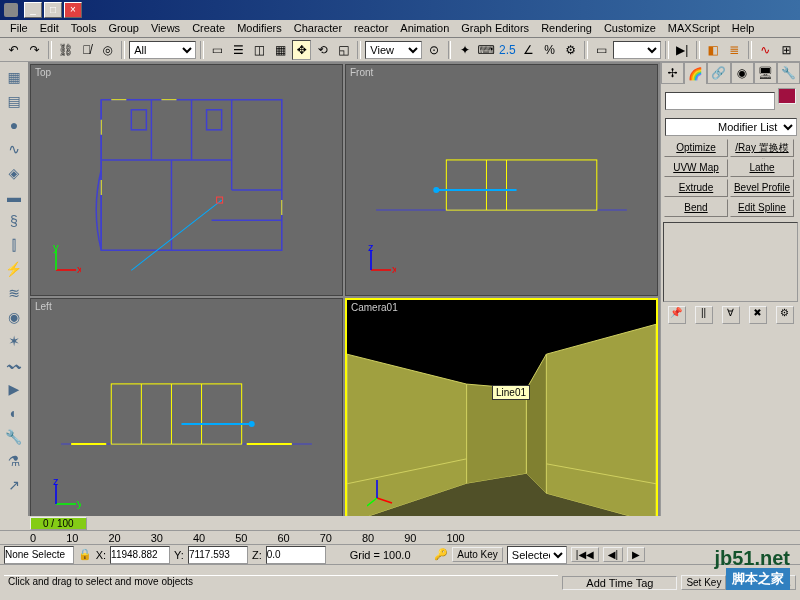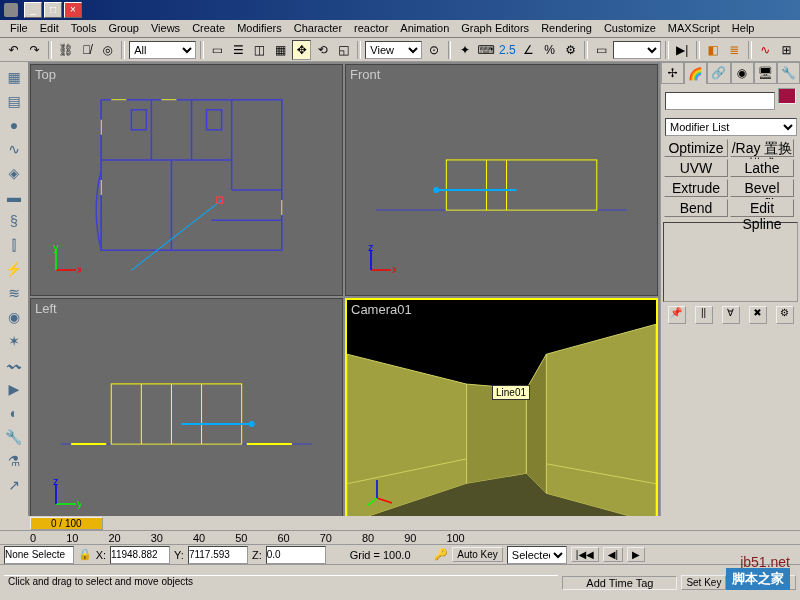--- a/index.html
+++ b/index.html
@@ -15,45 +15,45 @@
 .tbtn { width: 20px; height: 20px; border: 1px solid #d4d0c8; display: inline-flex; align-items: center; justify-content: center; font-size: 12px; }
 .tbtn.pressed { border: 1px inset #999; background: #fffacd; }
 .sep { width: 4px; height: 18px; border-left: 1px solid #999; border-right: 1px solid #fff; margin: 0 2px; }
 select, input[type=text] { border: 1px inset #999; background: white; font-size: 11px; height: 18px; }
 .main { display: flex; height: 470px; }
 .lefttools { width: 28px; background: #d4d0c8; display: flex; flex-direction: column; align-items: center; padding-top: 4px; gap: 2px; }
 .ltbtn { width: 22px; height: 22px; border: 1px solid #d4d0c8; display: flex; align-items: center; justify-content: center; font-size: 14px; color: #4a6a8a; }
 .viewports { flex: 1; display: grid; grid-template-columns: 1fr 1fr; grid-template-rows: 1fr 1fr; gap: 2px; padding: 2px; background: #888; }
 .vp { background: #6a6a6a; position: relative; border: 1px solid #444; overflow: hidden; }
 .vp.active { border: 2px solid #ffff00; }
-.vp-label { position: absolute; top: 2px; left: 4px; color: #ccc; font-size: 13px; z-index: 2; }
+.vp-label { position: absolute; top: 2px; left: 4px; color: #ccc; font-size: 10px; z-index: 2; }
 .axis { position: absolute; bottom: 20px; left: 20px; z-index: 2; }
 .axis-line { stroke-width: 1.5; }
 .camera-vp { background: #000; }
 .tooltip { position: absolute; background: #ffffc0; border: 1px solid #333; padding: 1px 3px; font-size: 10px; color: #000; }
 .cmdpanel { width: 140px; background: #d4d0c8; border-left: 1px solid #999; }
 .cmdtabs { display: flex; height: 22px; }
 .cmdtab { flex: 1; border: 1px solid #999; display: flex; align-items: center; justify-content: center; font-size: 12px; }
 .cmdtab.active { background: #d4d0c8; border-bottom: none; }
-.cmd-input { width: 100%; margin: 4px 0; }
+.cmd-input { width: 100%; margin: 4px 0; padding-left: 48px; }
 .color-swatch { width: 18px; height: 16px; background: #a01040; border: 1px inset; float: right; }
-.modbtn { width: 64px; height: 18px; border: 1px outset #d4d0c8; background: #d4d0c8; font-size: 14px; margin: 1px; display: inline-block; text-align: center; line-height: 16px; }
+.modbtn { width: 64px; height: 18px; border: 1px outset #d4d0c8; background: #d4d0c8; font-size: 10px; margin: 1px; display: inline-block; text-align: center; line-height: 16px; text-decoration: underline; }
 .modgrid { display: flex; flex-wrap: wrap; padding: 2px; }
 .stackbox { background: #d4d0c8; border: 1px inset #999; height: 80px; margin: 2px; }
 .stackbtns { display: flex; justify-content: space-around; padding: 2px; }
 .sbtn { width: 18px; height: 18px; border: 1px outset; font-size: 10px; text-align: center; }
 .bottom { position: absolute; bottom: 0; left: 0; right: 0; background: #d4d0c8; }
 .timeslider { height: 14px; display: flex; align-items: center; padding: 0 30px; }
-.slider-thumb { background: #eab308; border: 1px outset; padding: 0 20px; font-size: 10px; }
+.slider-thumb { background: #84cc16; border: 1px outset; padding: 0 12px; font-size: 10px; }
 .timeline { height: 14px; display: flex; align-items: center; padding: 0 30px; font-size: 9px; gap: 30px; border-top: 1px solid #999; }
 .status { height: 20px; display: flex; align-items: center; padding: 0 4px; gap: 4px; border-top: 1px solid #999; }
 .status input { width: 60px; font-size: 10px; }
 .keybtn { border: 1px outset; padding: 1px 4px; font-size: 10px; background: #d4d0c8; }
 .prompt { height: 16px; padding: 0 4px; font-size: 10px; border-top: 1px solid #fff; }
-.watermark { position: absolute; bottom: 30px; right: 10px; color: #7f1d1d; font-size: 14px; font-weight: normal; z-index: 100; }
+.watermark { position: absolute; bottom: 30px; right: 10px; color: #14532d; font-size: 20px; font-weight: bold; z-index: 100; }
 .watermark2 { position: absolute; bottom: 10px; right: 10px; color: #fff; background: #3080c0; padding: 2px 6px; font-size: 13px; font-weight: bold; z-index: 100; }
 </style>
 </head>
 <body>
 
 <div class="titlebar">
   <div class="titlebar-icon"></div>
   <div class="winbtn">_</div>
   <div class="winbtn">□</div>
   <div class="winbtn close">×</div>

